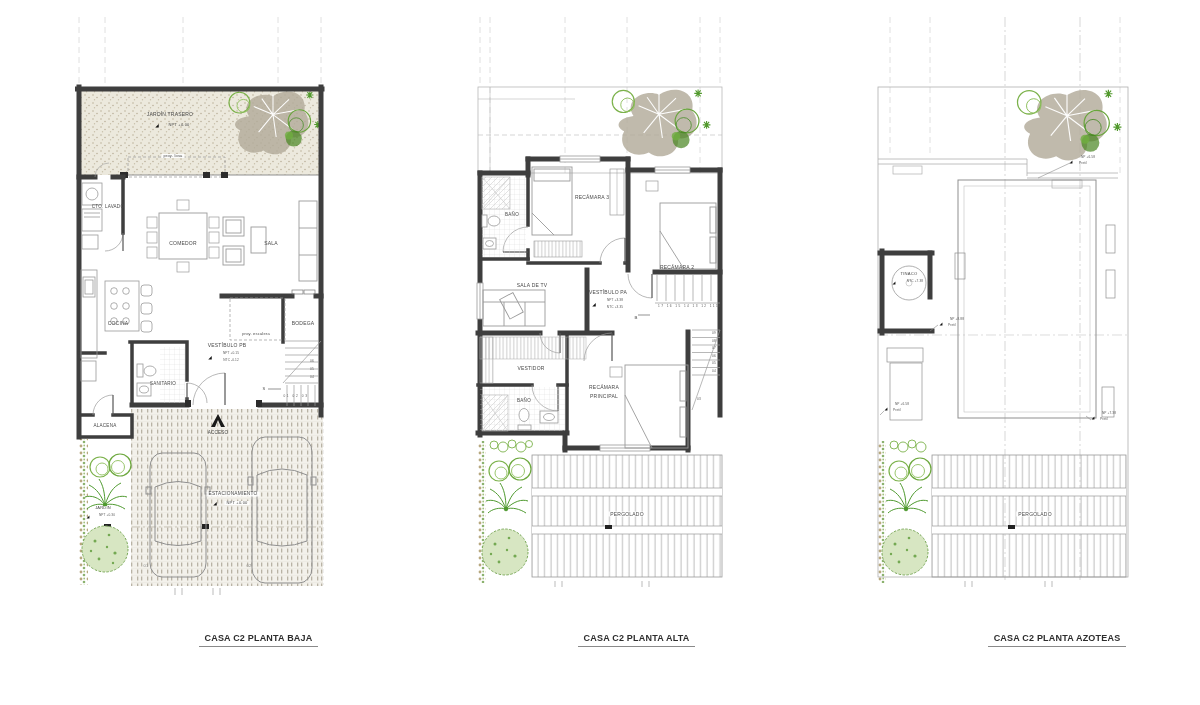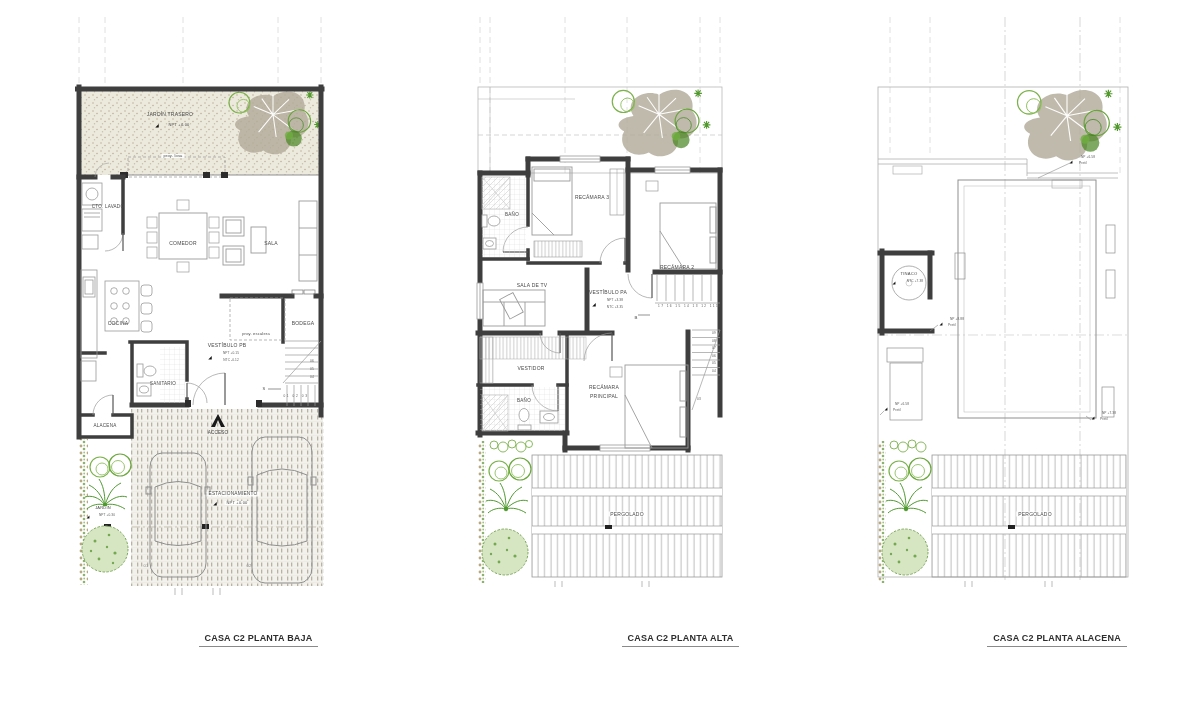--- a/index.html
+++ b/index.html
@@ -628,20 +628,20 @@
       <span class="mk" style="left:223px;top:332px;font-size:3.8px;">◢</span>
       <span class="lb xxs" style="left:239px;top:329px;">NP +7.38</span>
       <span class="lb xxs" style="left:234px;top:335px;">Pretil</span>
       <span class="lb bg" style="left:165px;top:429px;">PERGOLADO</span>
     </div>
   </div>
 
   <div class="ptitle" style="left:186px;width:145px;">
     <span>CASA C2 PLANTA BAJA</span>
   </div>
-  <div class="ptitle" style="left:608px;width:145px;">
+  <div class="ptitle" style="left:564px;width:145px;">
     <span>CASA C2 PLANTA ALTA</span>
   </div>
   <div class="ptitle" style="left:972px;width:170px;">
-    <span>CASA C2 PLANTA ALACENA</span>
+    <span>CASA C2 PLANTA AZOTEAS</span>
   </div>
 
 </div>
 
 </body></html>

